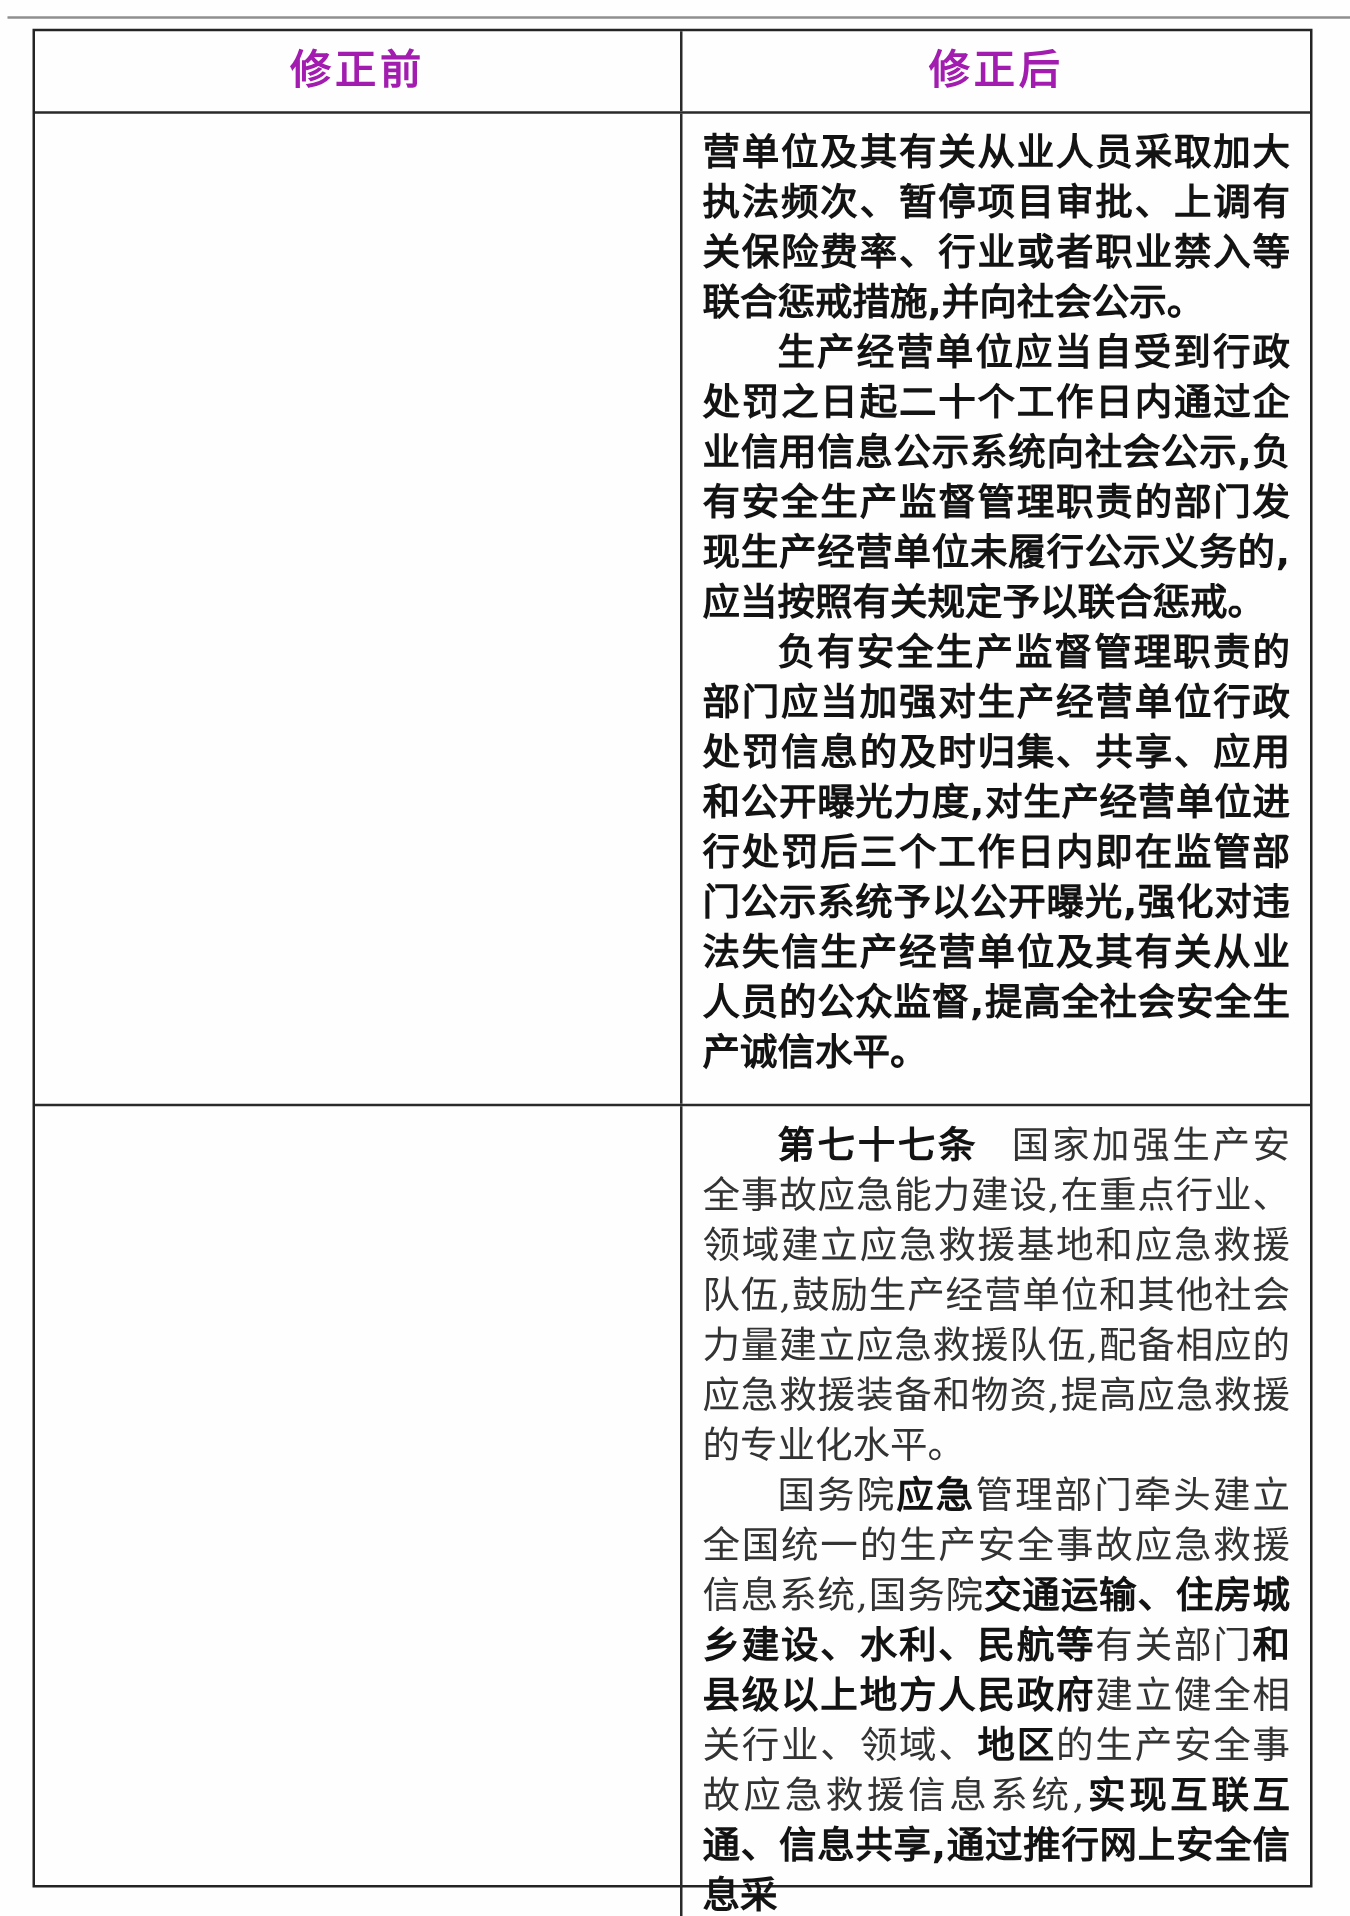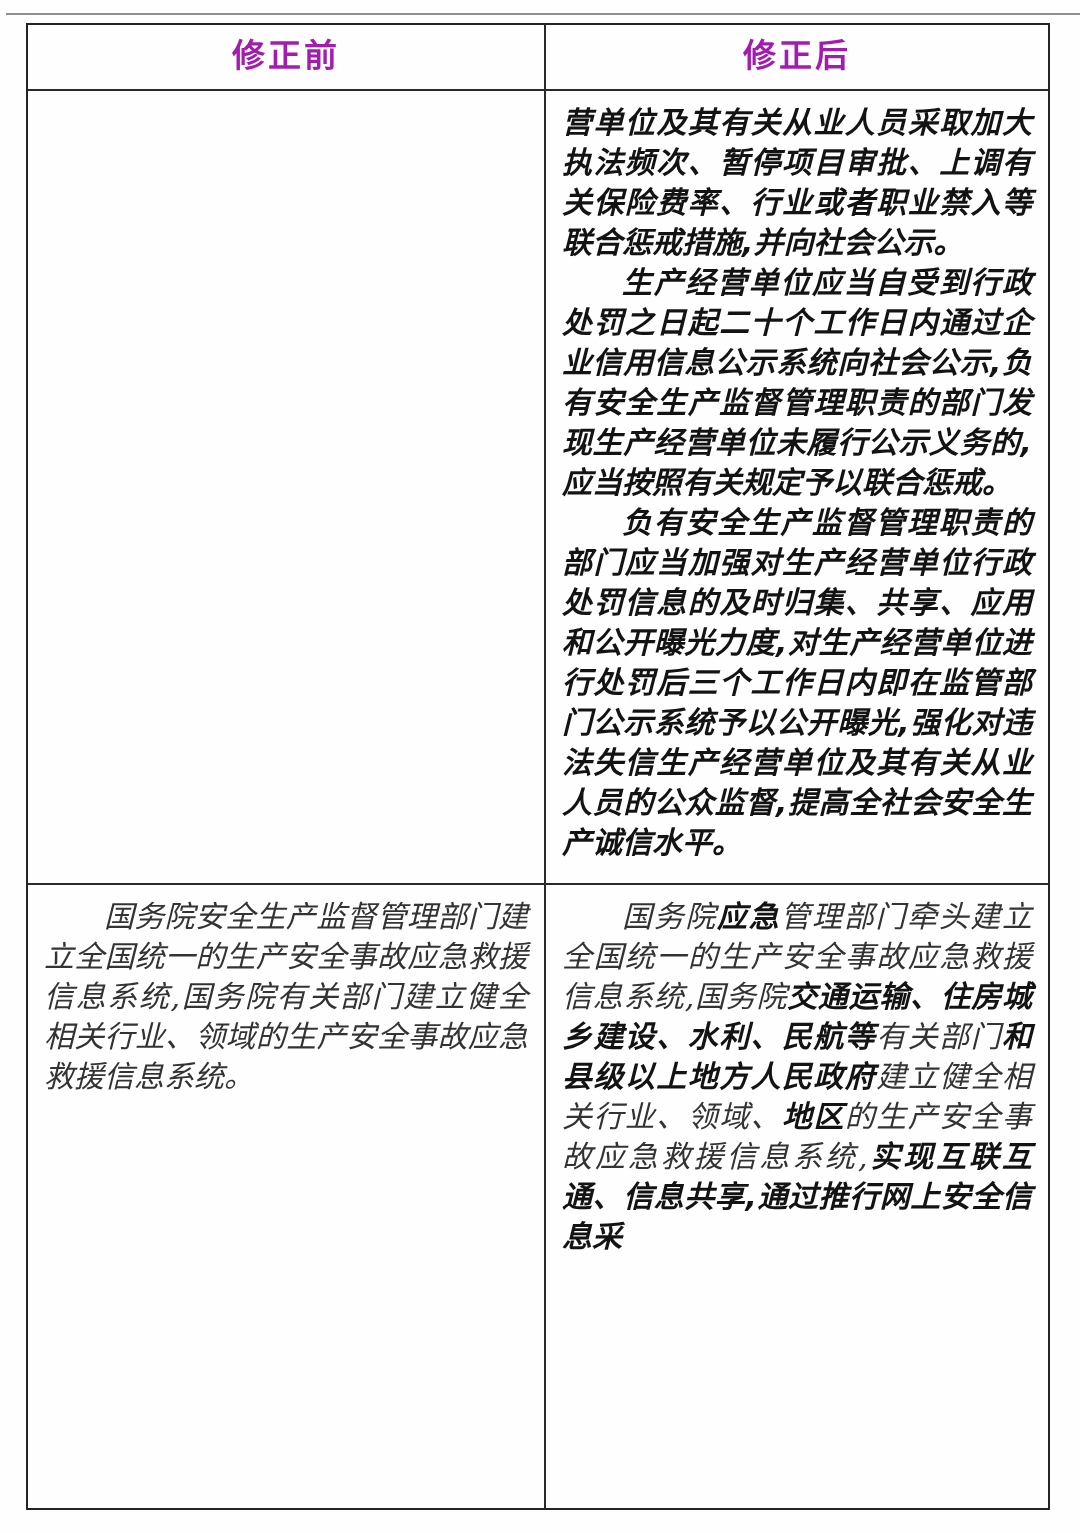--- a/index.html
+++ b/index.html
@@ -59,21 +59,20 @@
   .tbody { flex: 1; display: flex; flex-direction: column; }
   .tr { display: flex; box-sizing: border-box; }
   .tr.row-0 { height: 794px; border-bottom: 2px solid #2a2a2a; flex: none; }
   .tr.row-1 { flex: 1; }
   .td {
     box-sizing: border-box;
     padding: 12px 16px 0 16px;
     overflow: hidden;
     text-align: justify;
     text-justify: inter-ideograph;
-    font-style: italic;
   }
   .td.before { width: 518px; border-right: 2px solid #2a2a2a; }
   .td.after  { flex: 1; }
   .para {
     margin: 0;
     font-size: 30px;
     line-height: 40px;
     color: #333333;
   }
   .para.indent { text-indent: 2em; }
@@ -99,21 +98,21 @@
         <div class="tr row-0">
           <div class="td before"></div>
           <div class="td after">
             <p class="para"><span class="seg bold">营单位及其有关从业人员采取加大执法频次、暂停项目审批、上调有关保险费率、行业或者职业禁入等联合惩戒措施,并向社会公示。</span></p>
             <p class="para indent"><span class="seg bold">生产经营单位应当自受到行政处罚之日起二十个工作日内通过企业信用信息公示系统向社会公示,负有安全生产监督管理职责的部门发现生产经营单位未履行公示义务的,应当按照有关规定予以联合惩戒。</span></p>
             <p class="para indent"><span class="seg bold">负有安全生产监督管理职责的部门应当加强对生产经营单位行政处罚信息的及时归集、共享、应用和公开曝光力度,对生产经营单位进行处罚后三个工作日内即在监管部门公示系统予以公开曝光,强化对违法失信生产经营单位及其有关从业人员的公众监督,提高全社会安全生产诚信水平。</span></p>
           </div>
         </div>
         <div class="tr row-1">
           <div class="td before">
-            <p class="para indent"><span class="seg">国务院安全生产监督管理部门建立全国统一的生产安全事故应急救援信息系统,国务院有关部门建立健全相关行业、领域的生产安全事故应急救援信息系统。</span></p>
           </div>
           <div class="td after">
+            <p class="para indent"><span class="seg bold gap">第七十七条</span><span class="seg">国家加强生产安全事故应急能力建设,在重点行业、领域建立应急救援基地和应急救援队伍,鼓励生产经营单位和其他社会力量建立应急救援队伍,配备相应的应急救援装备和物资,提高应急救援的专业化水平。</span></p>
             <p class="para indent"><span class="seg">国务院</span><span class="seg bold">应急</span><span class="seg">管理部门牵头建立全国统一的生产安全事故应急救援信息系统,国务院</span><span class="seg bold">交通运输、住房城乡建设、水利、民航等</span><span class="seg">有关部门</span><span class="seg bold">和县级以上地方人民政府</span><span class="seg">建立健全相关行业、领域、</span><span class="seg bold">地区</span><span class="seg">的生产安全事故应急救援信息系统,</span><span class="seg bold">实现互联互通、信息共享,通过推行网上安全信息采</span></p>
           </div>
         </div>
       </div>
   </div>
 </div>
 
 </body></html>

